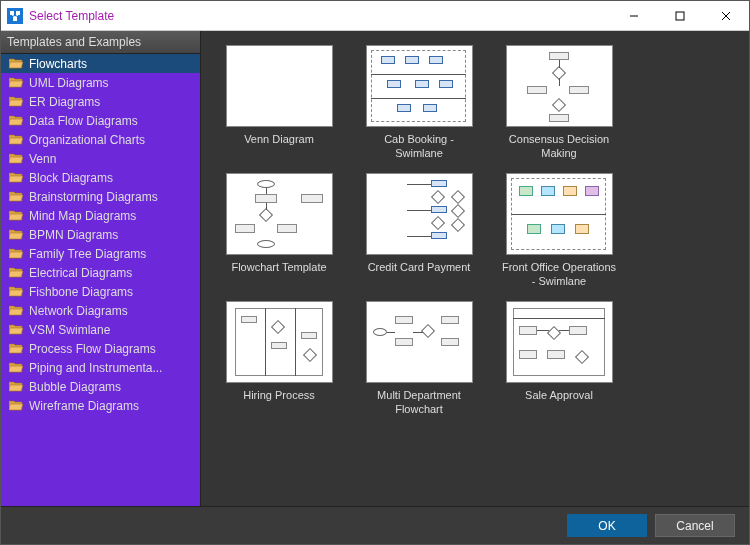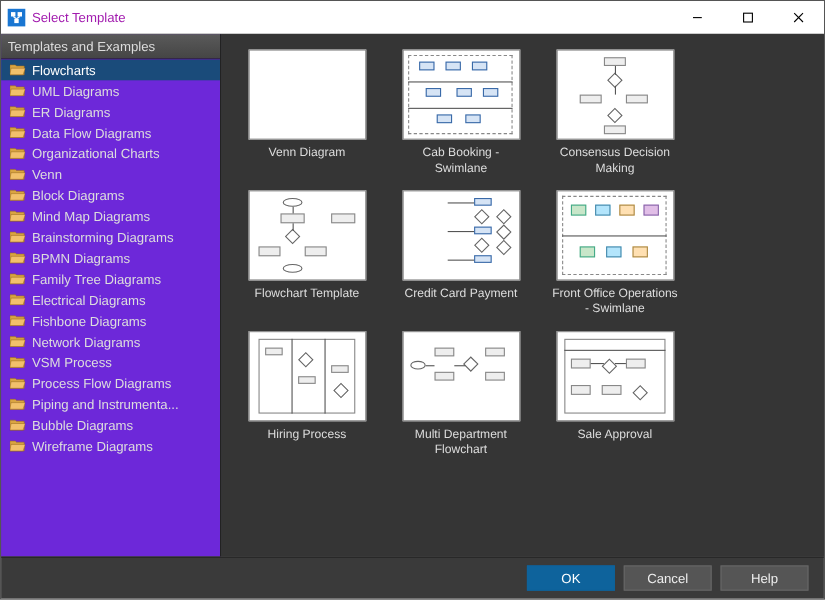--- a/index.html
+++ b/index.html
@@ -120,34 +120,34 @@
               <path d="M0 1 L5 1 L6 2 L13 2 L13 10 L0 10 Z" fill="#d9a441" stroke="#9a6a1f" stroke-width="0.5"></path>
               <path d="M1 4 L14 4 L12 10 L0 10 Z" fill="#f2c06b" stroke="#9a6a1f" stroke-width="0.5"></path>
             </svg>
             <span>Block Diagrams</span>
           </div>
           <div class="tree-item">
             <svg class="folder-icon" viewBox="0 0 14 11">
               <path d="M0 1 L5 1 L6 2 L13 2 L13 10 L0 10 Z" fill="#d9a441" stroke="#9a6a1f" stroke-width="0.5"></path>
               <path d="M1 4 L14 4 L12 10 L0 10 Z" fill="#f2c06b" stroke="#9a6a1f" stroke-width="0.5"></path>
             </svg>
+            <span>Brainstorming Diagrams</span>
+          </div>
+          <div class="tree-item">
+            <svg class="folder-icon" viewBox="0 0 14 11">
+              <path d="M0 1 L5 1 L6 2 L13 2 L13 10 L0 10 Z" fill="#d9a441" stroke="#9a6a1f" stroke-width="0.5"></path>
+              <path d="M1 4 L14 4 L12 10 L0 10 Z" fill="#f2c06b" stroke="#9a6a1f" stroke-width="0.5"></path>
+            </svg>
             <span>Mind Map Diagrams</span>
           </div>
           <div class="tree-item">
             <svg class="folder-icon" viewBox="0 0 14 11">
               <path d="M0 1 L5 1 L6 2 L13 2 L13 10 L0 10 Z" fill="#d9a441" stroke="#9a6a1f" stroke-width="0.5"></path>
               <path d="M1 4 L14 4 L12 10 L0 10 Z" fill="#f2c06b" stroke="#9a6a1f" stroke-width="0.5"></path>
             </svg>
-            <span>Brainstorming Diagrams</span>
-          </div>
-          <div class="tree-item">
-            <svg class="folder-icon" viewBox="0 0 14 11">
-              <path d="M0 1 L5 1 L6 2 L13 2 L13 10 L0 10 Z" fill="#d9a441" stroke="#9a6a1f" stroke-width="0.5"></path>
-              <path d="M1 4 L14 4 L12 10 L0 10 Z" fill="#f2c06b" stroke="#9a6a1f" stroke-width="0.5"></path>
-            </svg>
             <span>BPMN Diagrams</span>
           </div>
           <div class="tree-item">
             <svg class="folder-icon" viewBox="0 0 14 11">
               <path d="M0 1 L5 1 L6 2 L13 2 L13 10 L0 10 Z" fill="#d9a441" stroke="#9a6a1f" stroke-width="0.5"></path>
               <path d="M1 4 L14 4 L12 10 L0 10 Z" fill="#f2c06b" stroke="#9a6a1f" stroke-width="0.5"></path>
             </svg>
             <span>Family Tree Diagrams</span>
           </div>
           <div class="tree-item">
@@ -169,21 +169,21 @@
               <path d="M0 1 L5 1 L6 2 L13 2 L13 10 L0 10 Z" fill="#d9a441" stroke="#9a6a1f" stroke-width="0.5"></path>
               <path d="M1 4 L14 4 L12 10 L0 10 Z" fill="#f2c06b" stroke="#9a6a1f" stroke-width="0.5"></path>
             </svg>
             <span>Network Diagrams</span>
           </div>
           <div class="tree-item">
             <svg class="folder-icon" viewBox="0 0 14 11">
               <path d="M0 1 L5 1 L6 2 L13 2 L13 10 L0 10 Z" fill="#d9a441" stroke="#9a6a1f" stroke-width="0.5"></path>
               <path d="M1 4 L14 4 L12 10 L0 10 Z" fill="#f2c06b" stroke="#9a6a1f" stroke-width="0.5"></path>
             </svg>
-            <span>VSM Process</span>
+            <span>VSM Swimlane</span>
           </div>
           <div class="tree-item">
             <svg class="folder-icon" viewBox="0 0 14 11">
               <path d="M0 1 L5 1 L6 2 L13 2 L13 10 L0 10 Z" fill="#d9a441" stroke="#9a6a1f" stroke-width="0.5"></path>
               <path d="M1 4 L14 4 L12 10 L0 10 Z" fill="#f2c06b" stroke="#9a6a1f" stroke-width="0.5"></path>
             </svg>
             <span>Process Flow Diagrams</span>
           </div>
           <div class="tree-item">
             <svg class="folder-icon" viewBox="0 0 14 11">
@@ -329,15 +329,14 @@
             </div>
             <div class="tmpl-label">Sale Approval</div>
           </div>
         </div>
     </div>
   </div>
 
   <div class="footer">
     <div class="btn primary">OK</div>
     <div class="btn">Cancel</div>
-    <div class="btn">Help</div>
   </div>
 </div>
 
 </body></html>

